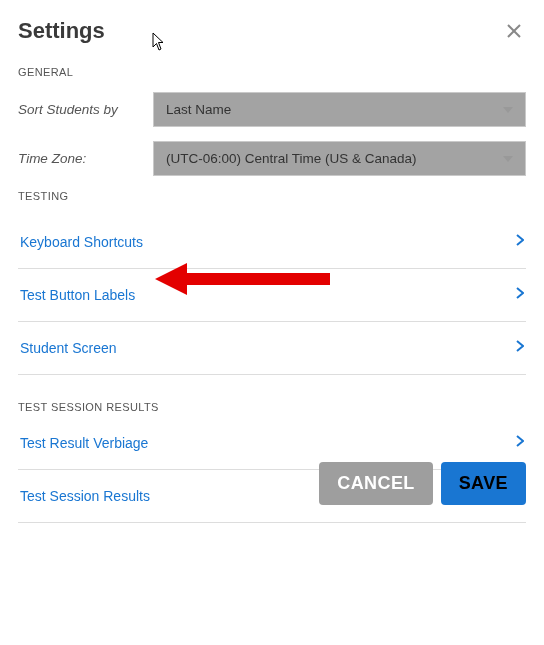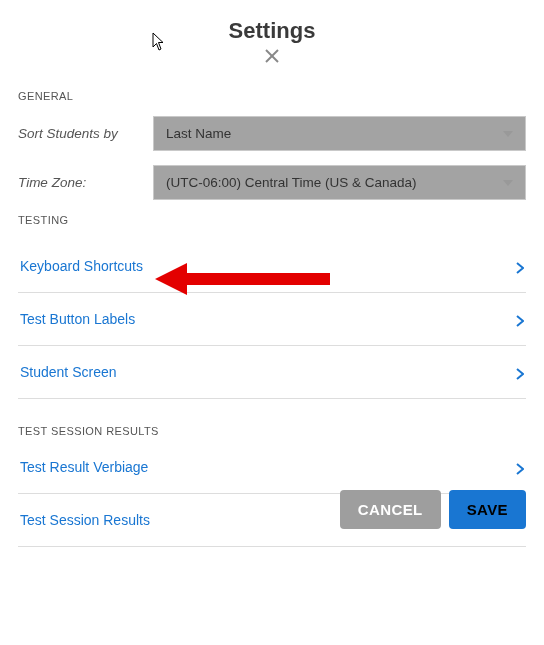--- a/index.html
+++ b/index.html
@@ -1,37 +1,37 @@
 <!DOCTYPE html>
 <html><head>
   <meta charset="utf-8">
   <style>
     * { box-sizing: border-box; margin: 0; padding: 0; }
     html, body { width: 544px; height: 645px; font-family: Arial, Helvetica, sans-serif; color: #333; background: #fff; }
     .dialog { padding: 18px 18px 0 18px; position: relative; }
-    .title-row { display: flex; justify-content: space-between; align-items: center; margin-bottom: 22px; flex-direction: column; }
+    .title-row { display: flex; justify-content: space-between; margin-bottom: 22px; }
     .title { font-size: 22px; font-weight: 700; color: #3a3a3a; }
     .close-btn { background: none; border: none; color: #888; font-size: 22px; line-height: 1; cursor: pointer; padding: 4px; }
     .cursor { position: absolute; left: 152px; top: 32px; pointer-events: none; }
     .section-header { font-size: 11px; font-weight: 400; letter-spacing: 0.4px; color: #555; margin: 8px 0 14px 0; }
     .form-row { display: flex; align-items: center; margin-bottom: 14px; }
     .form-label { width: 135px; font-size: 13.5px; color: #555; font-style: italic; }
     .select { flex: 1; display: flex; align-items: center; justify-content: space-between; border: 1px solid #c9c9c9; border-radius: 0; padding: 9px 12px; background: #a3a3a3; cursor: pointer; font-size: 13.5px; color: #333; }
     .select .caret { color: #888; }
     .sso-row { display: flex; align-items: center; margin-bottom: 18px; }
     .sso-links { display: flex; gap: 8px; align-items: center; font-size: 13.5px; }
     .link { color: #1976d2; text-decoration: none; cursor: pointer; }
     .divider-pipe { color: #1976d2; }
-    .list-item { display: flex; justify-content: space-between; align-items: flex-end; padding: 18px 2px; border-bottom: 1px solid #ddd; cursor: pointer; }
+    .list-item { display: flex; justify-content: space-between; align-items: flex-start; padding: 18px 2px; border-bottom: 1px solid #ddd; cursor: pointer; }
     .list-item:first-of-type { padding-top: 12px; }
     .list-item .item-label { font-size: 14px; color: #1976d2; }
     .list-item .chevron { color: #1976d2; }
     .section-header.results { margin-top: 26px; margin-bottom: 4px; }
     .footer { display: flex; justify-content: flex-end; gap: 8px; padding: 14px 18px 18px 0; position: absolute; bottom: 0; right: 0; width: 100%; }
-    .btn { border: none; border-radius: 4px; font-size: 15px; font-weight: 700; padding: 11px 18px; cursor: pointer; letter-spacing: 0.4px; }
+    .btn { border: none; border-radius: 4px; font-size: 18px; font-weight: 700; padding: 11px 18px; cursor: pointer; letter-spacing: 0.4px; }
     .btn-cancel { background: #9e9e9e; color: #fff; }
     .btn-save { background: #1976d2; color: #000000; }
     .arrow-annotation { position: absolute; left: 155px; top: 261px; pointer-events: none; }
     svg { display: block; }
   </style>
 </head>
 <body>
 
 <div class="dialog">
   <div class="title-row">

